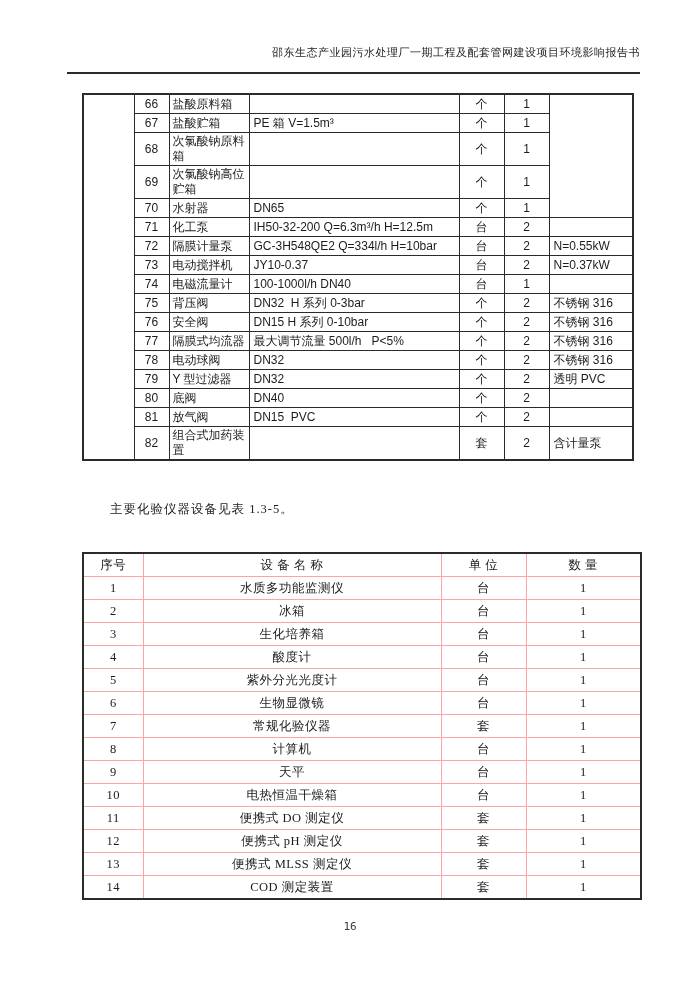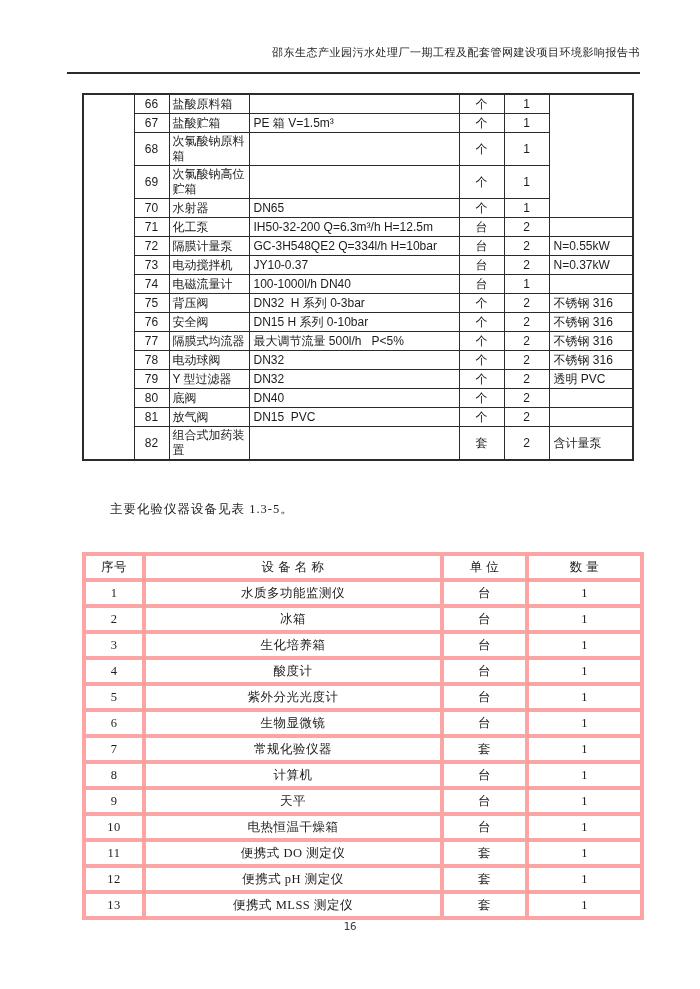--- a/index.html
+++ b/index.html
@@ -35,21 +35,21 @@
   .tbl-label-row{position:absolute;left:85px;top:523px;width:547px;height:20px;font-size:12.5px;}
   .tbl-label{position:absolute;left:0;top:0;}
   .tbl-title{position:absolute;left:115px;top:-1px;width:190px;text-align:center;
     font-weight:bold;font-size:14px;font-family:"Liberation Sans",sans-serif;letter-spacing:.5px;}
   
   .t2{
     position:absolute;left:82px;top:552px;width:558px;
     border-collapse:collapse;table-layout:fixed;border:2px solid #2b2b2b;
   }
   .t2 td{
-    border:4px solid #fca5a5;font-size:12.5px;line-height:16px;height:22px;
+    border:1px solid #fca5a5;font-size:12.5px;line-height:16px;height:22px;
     padding:0 4px;text-align:center;vertical-align:middle;letter-spacing:.5px;
   }
   
   .page-footer{position:absolute;left:0;top:920px;width:700px;text-align:center;
     font-size:11px;font-family:"DejaVu Sans Mono","Liberation Mono",monospace;color:#3a3a3a;}
 </style>
 </head>
 <body>
 
 <div class="page">
@@ -292,18 +292,24 @@
         <td>便携式 pH 测定仪</td>
         <td>套</td>
         <td>1</td>
       </tr>
       <tr>
         <td>13</td>
         <td>便携式 MLSS 测定仪</td>
         <td>套</td>
         <td>1</td>
       </tr>
+      <tr>
+        <td>14</td>
+        <td>COD 测定装置</td>
+        <td>套</td>
+        <td>1</td>
+      </tr>
     </tbody>
   </table>
 
   <div class="page-footer">16</div>
 
 </div>
 
 </body></html>

